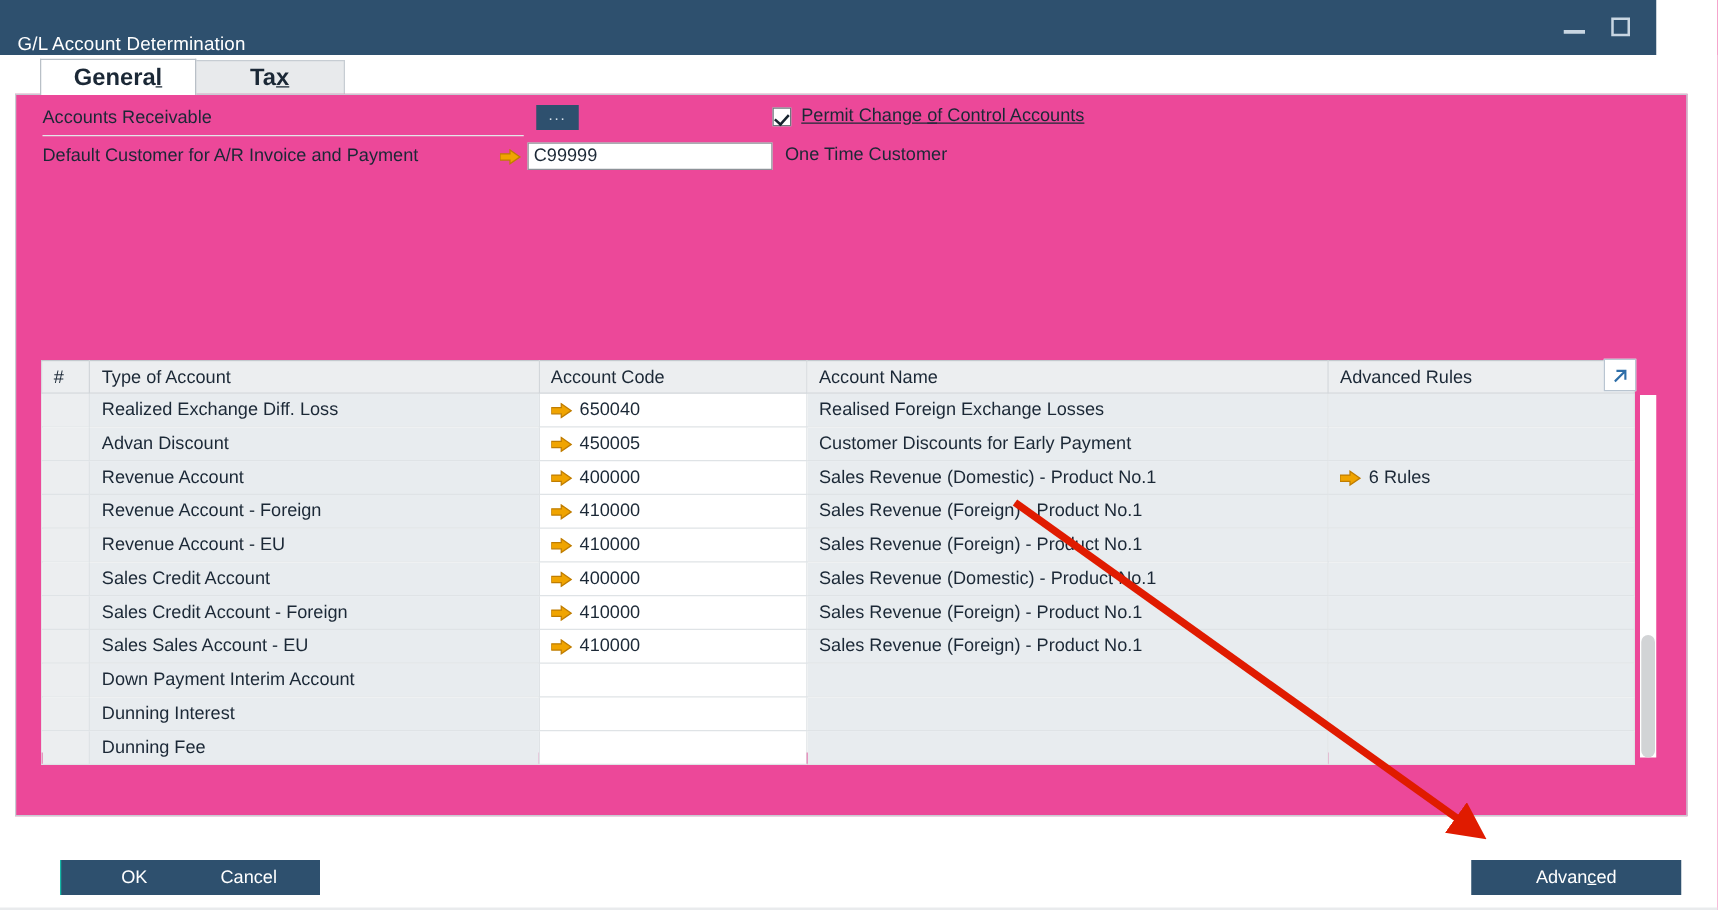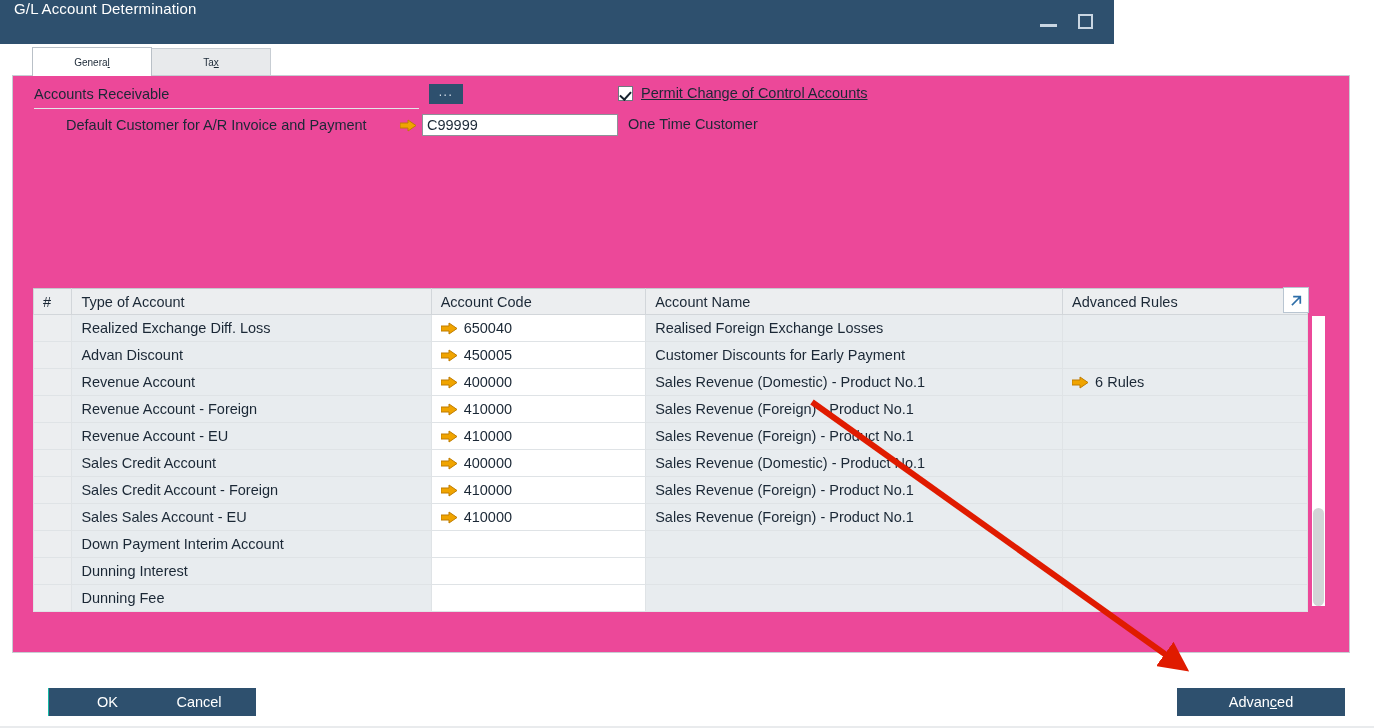--- a/index.html
+++ b/index.html
@@ -8,45 +8,46 @@
     background:#ffffff;
     font-family:"Liberation Sans", sans-serif;
     font-size:14.5px;
     color:#1b2836;
     overflow:hidden;
     position:relative;
   }
 
   
   .titlebar{
-    position:absolute;left:0;top:0;width:1114px;height:44px;
+    position:absolute;left:0;top:0;width:1325px;height:44px;
     background:#2e506e;
-    display:flex;align-items:flex-start;
+    display:flex;align-items:flex-end;
   }
   .titlebar .title{
     color:#ffffff;font-size:15px;margin-left:14px;letter-spacing:.15px;
   }
   .winbtns{position:absolute;right:18px;top:0;height:44px;display:flex;align-items:center;gap:20px;}
   .winbtn{width:18px;height:18px;position:relative;cursor:default;}
   .minimize-ic{display:block;width:17px;height:3px;background:#c9d6e2;margin-top:11px;}
   .maximize-ic{display:block;width:15px;height:15px;border:2px solid #c9d6e2;box-sizing:border-box;margin-top:1px;}
 
   
   .formarea{
     position:absolute;left:0;top:44px;width:1374px;height:640px;
     background:#ffffff;
   }
 
   
   .tabstrip{position:absolute;left:32px;top:3px;height:29px;display:flex;align-items:flex-end;}
   .tab{
     height:28px;line-height:28px;box-sizing:border-box;
-    padding:0 26px;font-size:10px;text-align:center;min-width:120px;
+    padding:0 26px;font-size:19px;text-align:center;min-width:120px;
     border:1px solid #c7cdd3;border-bottom:none;background:#e8eaec;color:#1b2836;
     margin-right:-1px;
+    font-weight:bold;
   }
   .tab.active{background:#ffffff;border-color:#b9c0c7;position:relative;z-index:3;height:29px;line-height:29px;}
   .tab .ul{text-decoration:underline;}
 
   
   .panel{
     position:absolute;left:12px;top:31px;width:1338px;height:578px;
     border:1px solid #c7cdd3;background:#ec4899;box-sizing:border-box;
   }
 
@@ -164,21 +165,21 @@
 
     <div class="fld-label" style="left:21px;top:10px;">Accounts Receivable</div>
     <div class="dots-btn" style="left:416px;top:8px;">...</div>
     <div class="sep-line" style="left:21px;top:32px;width:385px;"></div>
 
     <div class="chkrow" style="left:605px;top:9px;">
       <span class="chkbox"></span>
       <span><span>Permit Change </span><span style="text-decoration:underline">o</span><span>f Control Accounts</span></span>
     </div>
 
-    <div class="fld-label" style="left:21px;top:40px;width:340px;line-height:19px;margin-left:32px;">Default Customer for A/R Invoice and Payment</div>
+    <div class="fld-label" style="left:21px;top:40px;width:340px;line-height:19px;">Default Customer for A/R Invoice and Payment</div>
 
     <span class="arrow-ic" style="position:absolute;left:387px;top:43px;">
       <svg width="17" height="13" viewBox="0 0 17 13">
           <path d="M0 4h8V1l8 5.5L8 12V9H0z" fill="#f0a400" stroke="#c07d00" stroke-width="1"></path>
         </svg>
     </span>
 
     <input class="txtinput" style="left: 409px; top: 38px; width: 196px;" value="C99999">
 
     <div class="fld-label" style="left:615px;top:40px;">One Time Customer</div>

